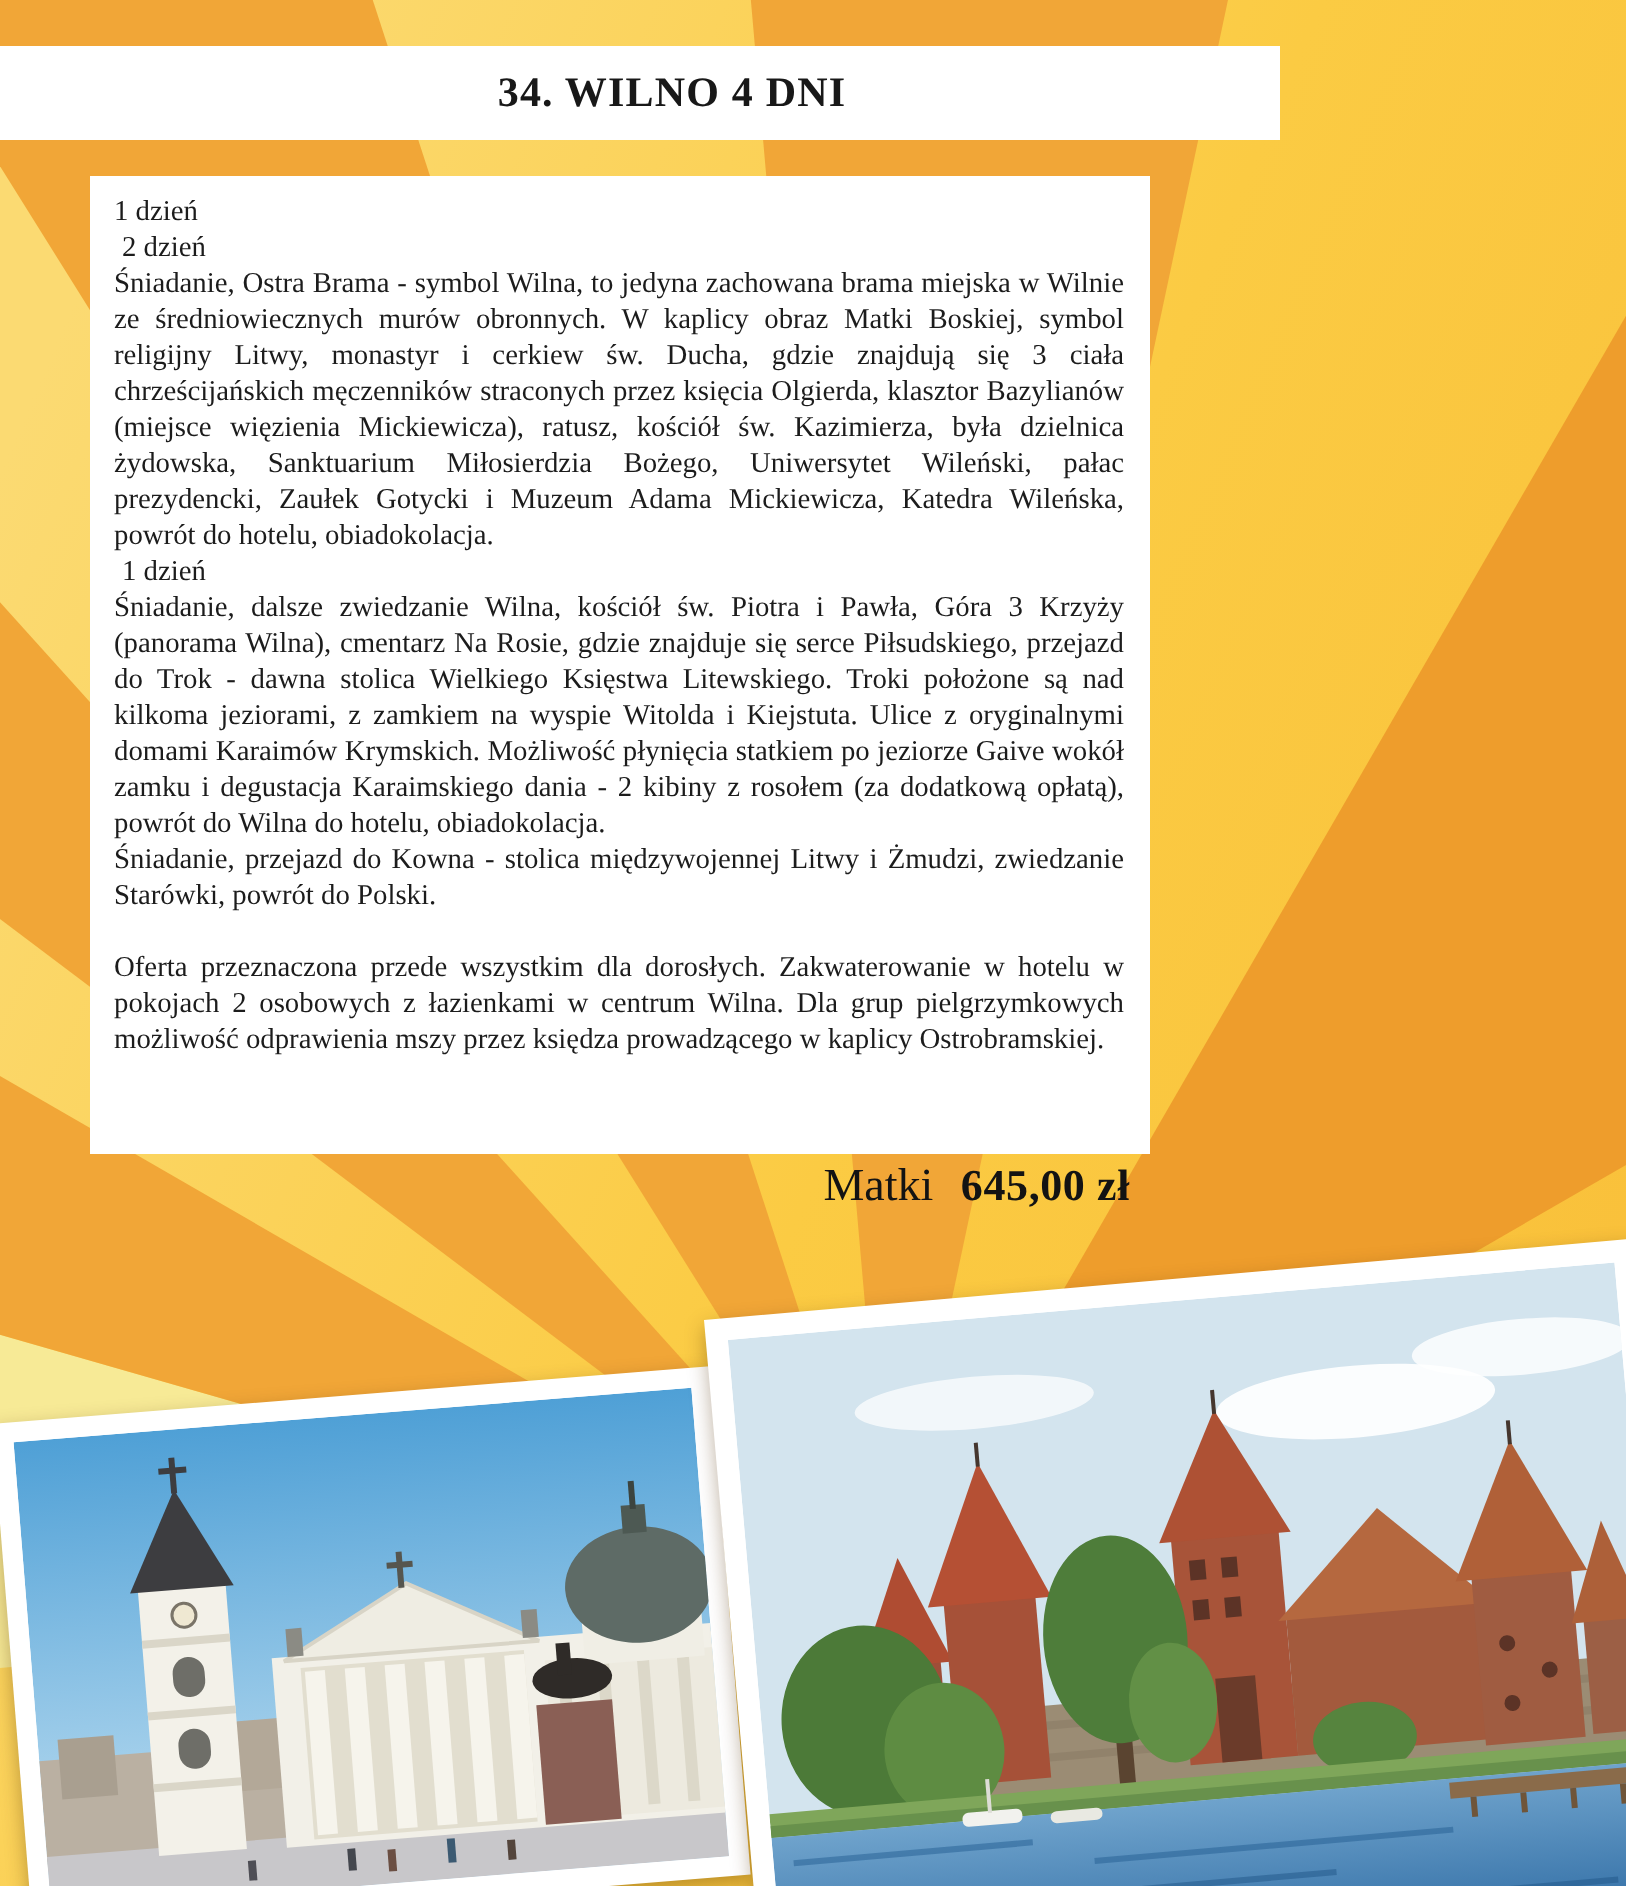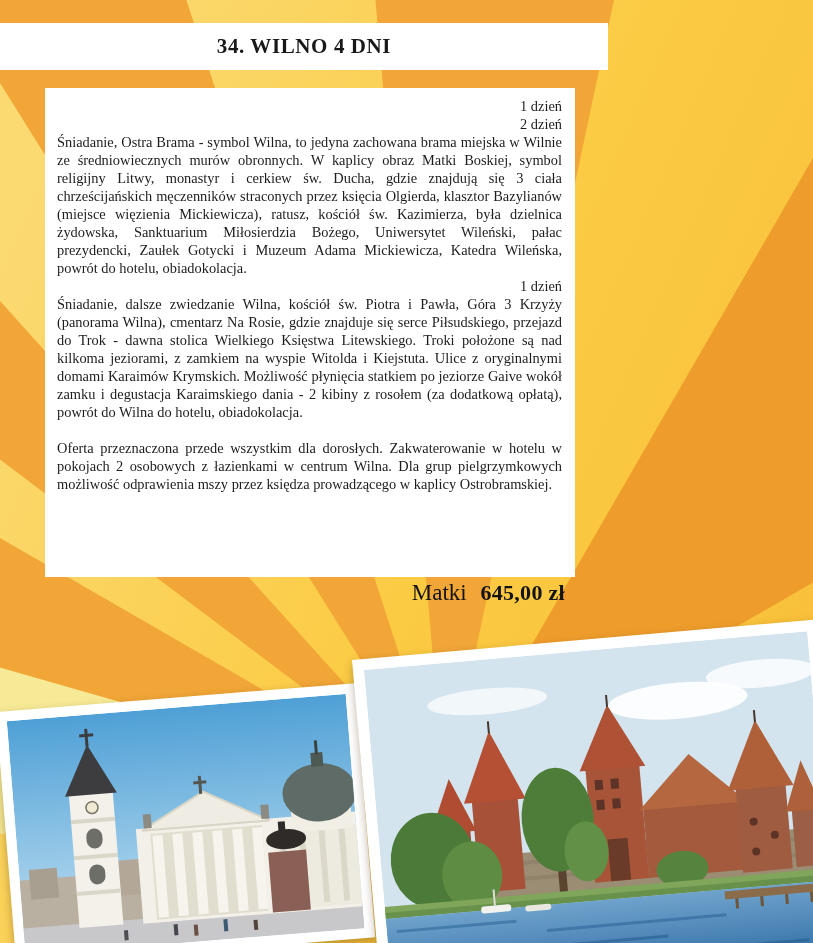--- a/index.html
+++ b/index.html
@@ -7,33 +7,33 @@
     width:813px;height:943px;position:relative;overflow:hidden;
     background:#F6B93F;
     font-family:"Liberation Serif","DejaVu Serif",serif;
     color:#1c1c1c;
   }
   .bg{position:absolute;left:0;top:0;width:813px;height:943px;}
 
   
   .banner{
     position:absolute;left:0;top:23px;width:608px;height:47px;
-    background:#ffffff;display:flex;align-items:center;justify-content:center;
+    background:#ffffff;display:flex;align-items:center;justify-content:center;padding-left:32px;
   }
   .banner h1{
     margin:0;font-size:21px;font-weight:bold;letter-spacing:.6px;color:#181818;
   }
 
   
   .panel{
     position:absolute;left:45px;top:88px;width:530px;min-height:489px;
     background:#ffffff;box-sizing:border-box;padding:9px 13px 11px 12px;
   }
   .panel p{margin:0;font-size:14.4px;line-height:1.25;text-align:justify;}
-  .panel .day-h{font-size:14.4px;line-height:1.25;text-align:right;}
+  .panel .day-h{font-size:14.4px;line-height:1.25;text-align:left;}
   .panel .day-h.indent{padding-left:4px;}
   .panel .note{margin-top:18px;}
 
   
   .price{
     position:absolute;left:0;top:580px;width:565px;text-align:right;
     white-space:nowrap;
   }
   .price .lbl{font-size:23px;color:#131313;}
   .price .val{font-size:22px;font-weight:bold;color:#131313;letter-spacing:.3px;}
@@ -81,20 +81,21 @@
 <div class="banner">
   <h1>34. WILNO 4 DNI</h1>
 </div>
 
 <div class="panel">
   <p class="day-h">1 dzień</p>
   <p class="day-h indent">2 dzień</p>
   <p>Śniadanie, Ostra Brama - symbol Wilna, to jedyna zachowana brama miejska w Wilnie ze średniowiecznych murów obronnych. W kaplicy obraz Matki Boskiej, symbol religijny Litwy, monastyr i cerkiew św. Ducha, gdzie znajdują się 3 ciała chrześcijańskich męczenników straconych przez księcia Olgierda, klasztor Bazylianów (miejsce więzienia Mickiewicza), ratusz, kościół św. Kazimierza, była dzielnica żydowska, Sanktuarium Miłosierdzia Bożego, Uniwersytet Wileński, pałac prezydencki, Zaułek Gotycki i Muzeum Adama Mickiewicza, Katedra Wileńska, powrót do hotelu, obiadokolacja.</p>
   <p class="day-h indent">1 dzień</p>
   <p>Śniadanie, dalsze zwiedzanie Wilna, kościół św. Piotra i Pawła, Góra 3 Krzyży (panorama Wilna), cmentarz Na Rosie, gdzie znajduje się serce Piłsudskiego, przejazd do Trok - dawna stolica Wielkiego Księstwa Litewskiego. Troki położone są nad kilkoma jeziorami, z zamkiem na wyspie Witolda i Kiejstuta. Ulice z oryginalnymi domami Karaimów Krymskich. Możliwość płynięcia statkiem po jeziorze Gaive wokół zamku i degustacja Karaimskiego dania - 2 kibiny z rosołem (za dodatkową opłatą), powrót do Wilna do hotelu, obiadokolacja.</p>
+  <p>Śniadanie, przejazd do Kowna - stolica międzywojennej Litwy i Żmudzi, zwiedzanie Starówki, powrót do Polski.</p>
   <p class="note">Oferta przeznaczona przede wszystkim dla dorosłych. Zakwaterowanie w hotelu w pokojach 2 osobowych z łazienkami w centrum Wilna. Dla grup pielgrzymkowych możliwość odprawienia mszy przez księdza prowadzącego w kaplicy Ostrobramskiej.</p>
 </div>
 
 <div class="price">
   <span class="lbl">Matki</span>
   <span class="lbl">&nbsp;</span>
   <span class="val">645,00 zł</span>
 </div>
 
 <div class="photo photo-left">

